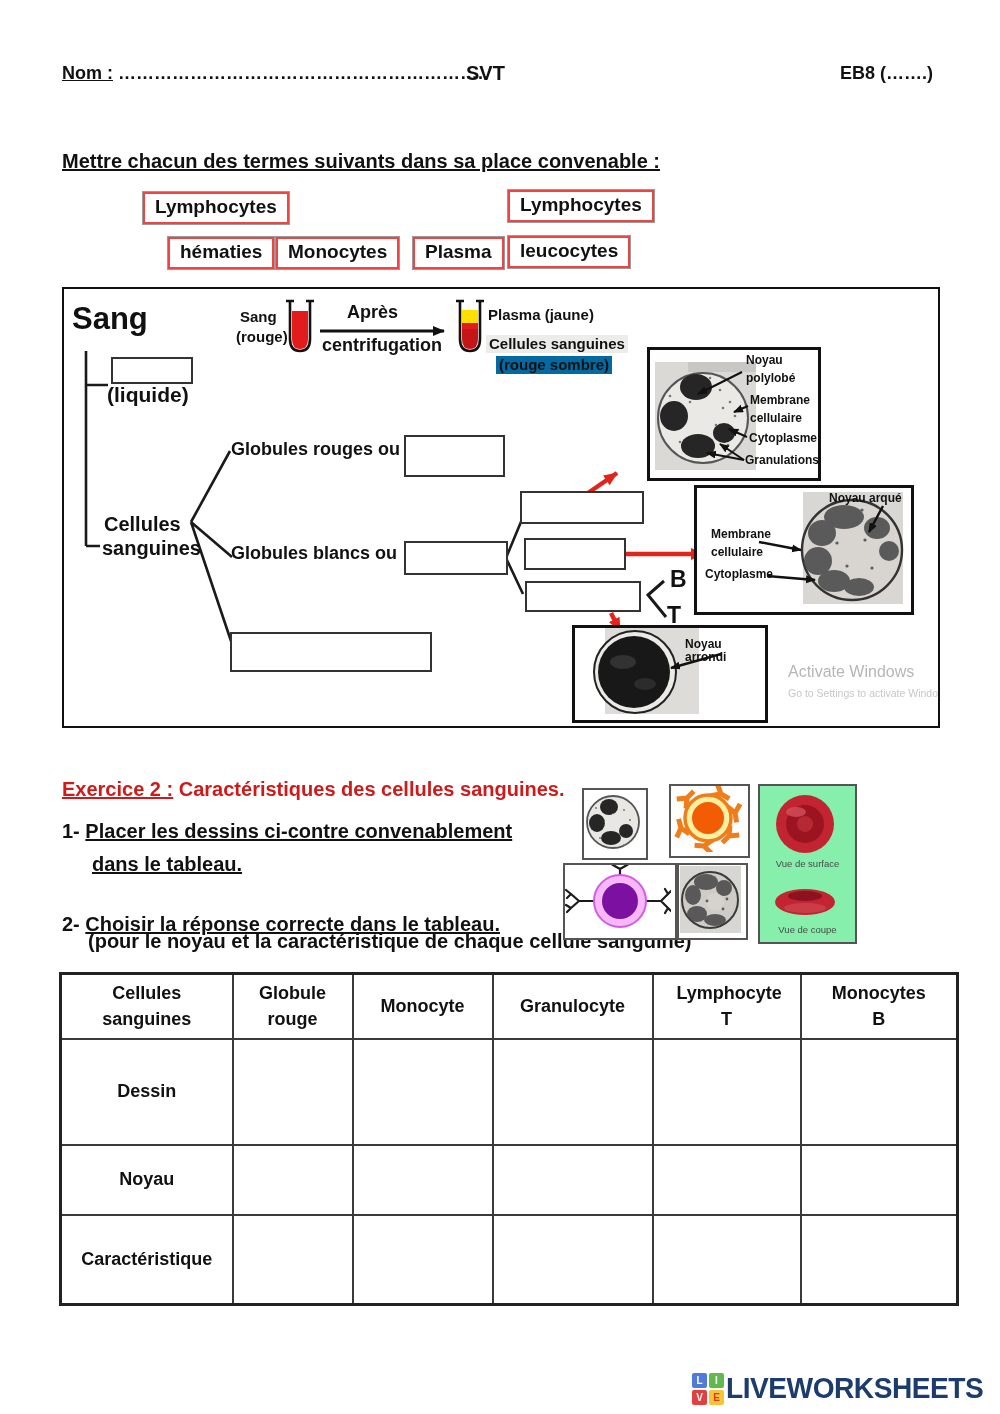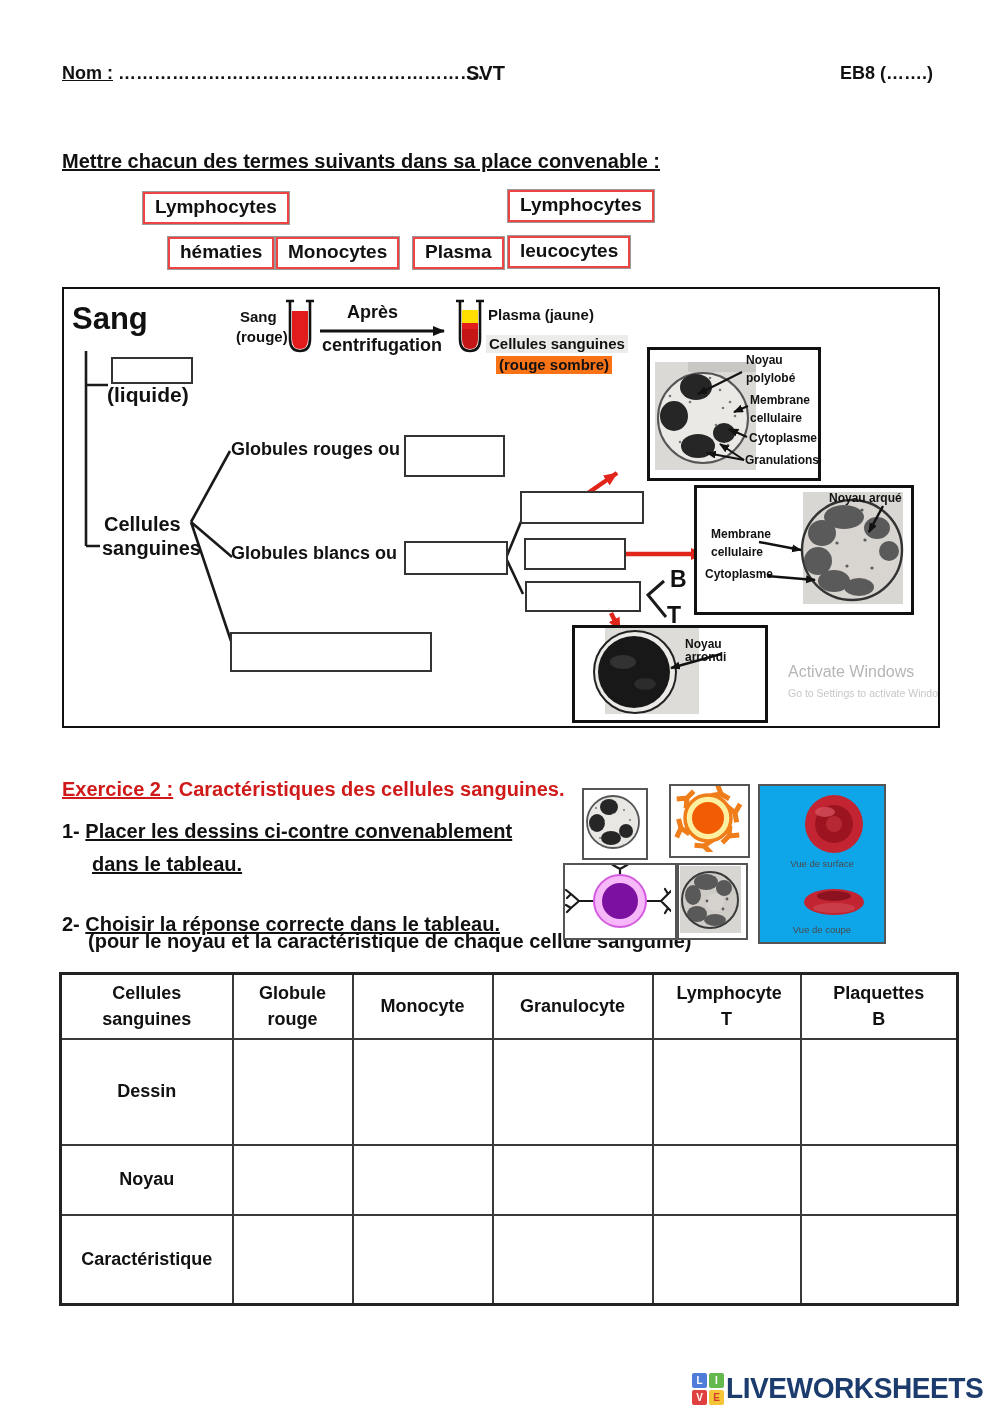--- a/index.html
+++ b/index.html
@@ -109,21 +109,21 @@
     <div class="abs dlab" style="left:258px;top:47px;font-size:18px;z-index:2;">centrifugation</div>
     <svg class="abs" style="left:392px;top:10px;z-index:2;" width="30" height="58" viewBox="0 0 30 58">
       <path d="M6,11 L6,24 L22,24 L22,11 Z" fill="#ffdf00"></path>
       <path d="M6,24 L6,40 Q6,50 14,50 Q22,50 22,40 L22,24 Z" fill="#c41616"></path>
       <rect x="6" y="24" width="16" height="6" fill="#e21c1c"></rect>
       <path d="M4,2 L4,40 Q4,52 14,52 Q24,52 24,40 L24,2" stroke="#111" stroke-width="2.6" fill="none"></path>
       <path d="M0,2 L8,2 M20,2 L28,2" stroke="#111" stroke-width="2.6"></path>
     </svg>
     <div class="abs dlab" style="left:424px;top:18px;font-size:15px;z-index:2;">Plasma (jaune)</div>
     <div class="abs dlab" style="left:422px;top:46px;font-size:15px;background:#ececea;padding:1px 3px;z-index:2;">Cellules sanguines</div>
-    <div class="abs dlab" style="left:432px;top:67px;font-size:15px;background:#f97316;padding:1px 3px;z-index:2;">(rouge sombre)</div>
+    <div class="abs dlab" style="left:432px;top:67px;font-size:15px;background:#0369a1;padding:1px 3px;z-index:2;">(rouge sombre)</div>
 
     <div class="abs dlab" style="left:167px;top:151px;font-size:18px;z-index:2;">Globules rouges ou</div>
     <div class="abs blank" style="left:340px;top:146px;width:97px;height:38px;z-index:2;"></div>
     <div class="abs dlab" style="left:167px;top:255px;font-size:18px;z-index:2;">Globules blancs ou</div>
     <div class="abs blank" style="left:340px;top:252px;width:100px;height:30px;z-index:2;"></div>
     <div class="abs blank" style="left:166px;top:343px;width:198px;height:36px;z-index:2;"></div>
 
     <div class="abs blank" style="left:456px;top:202px;width:120px;height:29px;z-index:2;"></div>
     <div class="abs blank" style="left:460px;top:249px;width:98px;height:28px;z-index:2;"></div>
     <div class="abs blank" style="left:461px;top:292px;width:112px;height:27px;z-index:2;"></div>
@@ -274,21 +274,21 @@
           </g>
         <g transform="translate(10,42) rotate(165)">
             <path d="M0,7 L0,0 M-5,-6 L0,0 L5,-6"></path>
           </g>
       </g>
       <circle cx="37" cy="32" r="23" fill="#fdf0a0" stroke="#ef7d1a" stroke-width="3.5"></circle>
       <circle cx="37" cy="32" r="16" fill="#f25c05"></circle>
     </svg>
   </div>
 
-  <div class="abs" style="left:758px;top:784px;width:95px;height:156px;border:2px solid #555;background:#0ea5e9;padding-left:29px;">
+  <div class="abs" style="left:758px;top:784px;width:95px;height:156px;border:2px solid #555;background:#86efac;">
     <svg width="91" height="152" viewBox="0 0 91 152">
       <circle cx="45" cy="38" r="29" fill="#c22531"></circle>
       <circle cx="45" cy="38" r="19" fill="#9c1420"></circle>
       <circle cx="45" cy="38" r="8" fill="#b52834"></circle>
       <ellipse cx="36" cy="26" rx="10" ry="5" fill="#d4505c" opacity="0.8"></ellipse>
       <ellipse cx="45" cy="116" rx="30" ry="13" fill="#c22531"></ellipse>
       <ellipse cx="45" cy="110" rx="17" ry="5" fill="#8c1220"></ellipse>
       <ellipse cx="45" cy="122" rx="21" ry="5" fill="#d4505c" opacity="0.55"></ellipse>
     </svg>
     <div class="abs cap" style="left:0;top:72px;">Vue de surface</div>
@@ -336,21 +336,21 @@
         <col style="width:148px">
         <col style="width:157px">
     </colgroup>
     <tbody>
         <tr style="height:65px;">
       <th class="wrapcell"><span>Cellules sanguines</span></th>
       <th class="wrapglob"><span>Globule rouge</span></th>
       <th>Monocyte</th>
       <th>Granulocyte</th>
       <th class="wrapnarrow"><span>Lymphocyte T</span></th>
-      <th class="wrapnarrow"><span>Plaquettes B</span></th>
+      <th class="wrapnarrow"><span>Monocytes B</span></th>
     </tr>
     <tr style="height:106px;">
       <td class="rowhead">Dessin</td>
       <td></td>
       <td></td>
       <td></td>
       <td></td>
       <td></td>
     </tr>
     <tr style="height:70px;">

